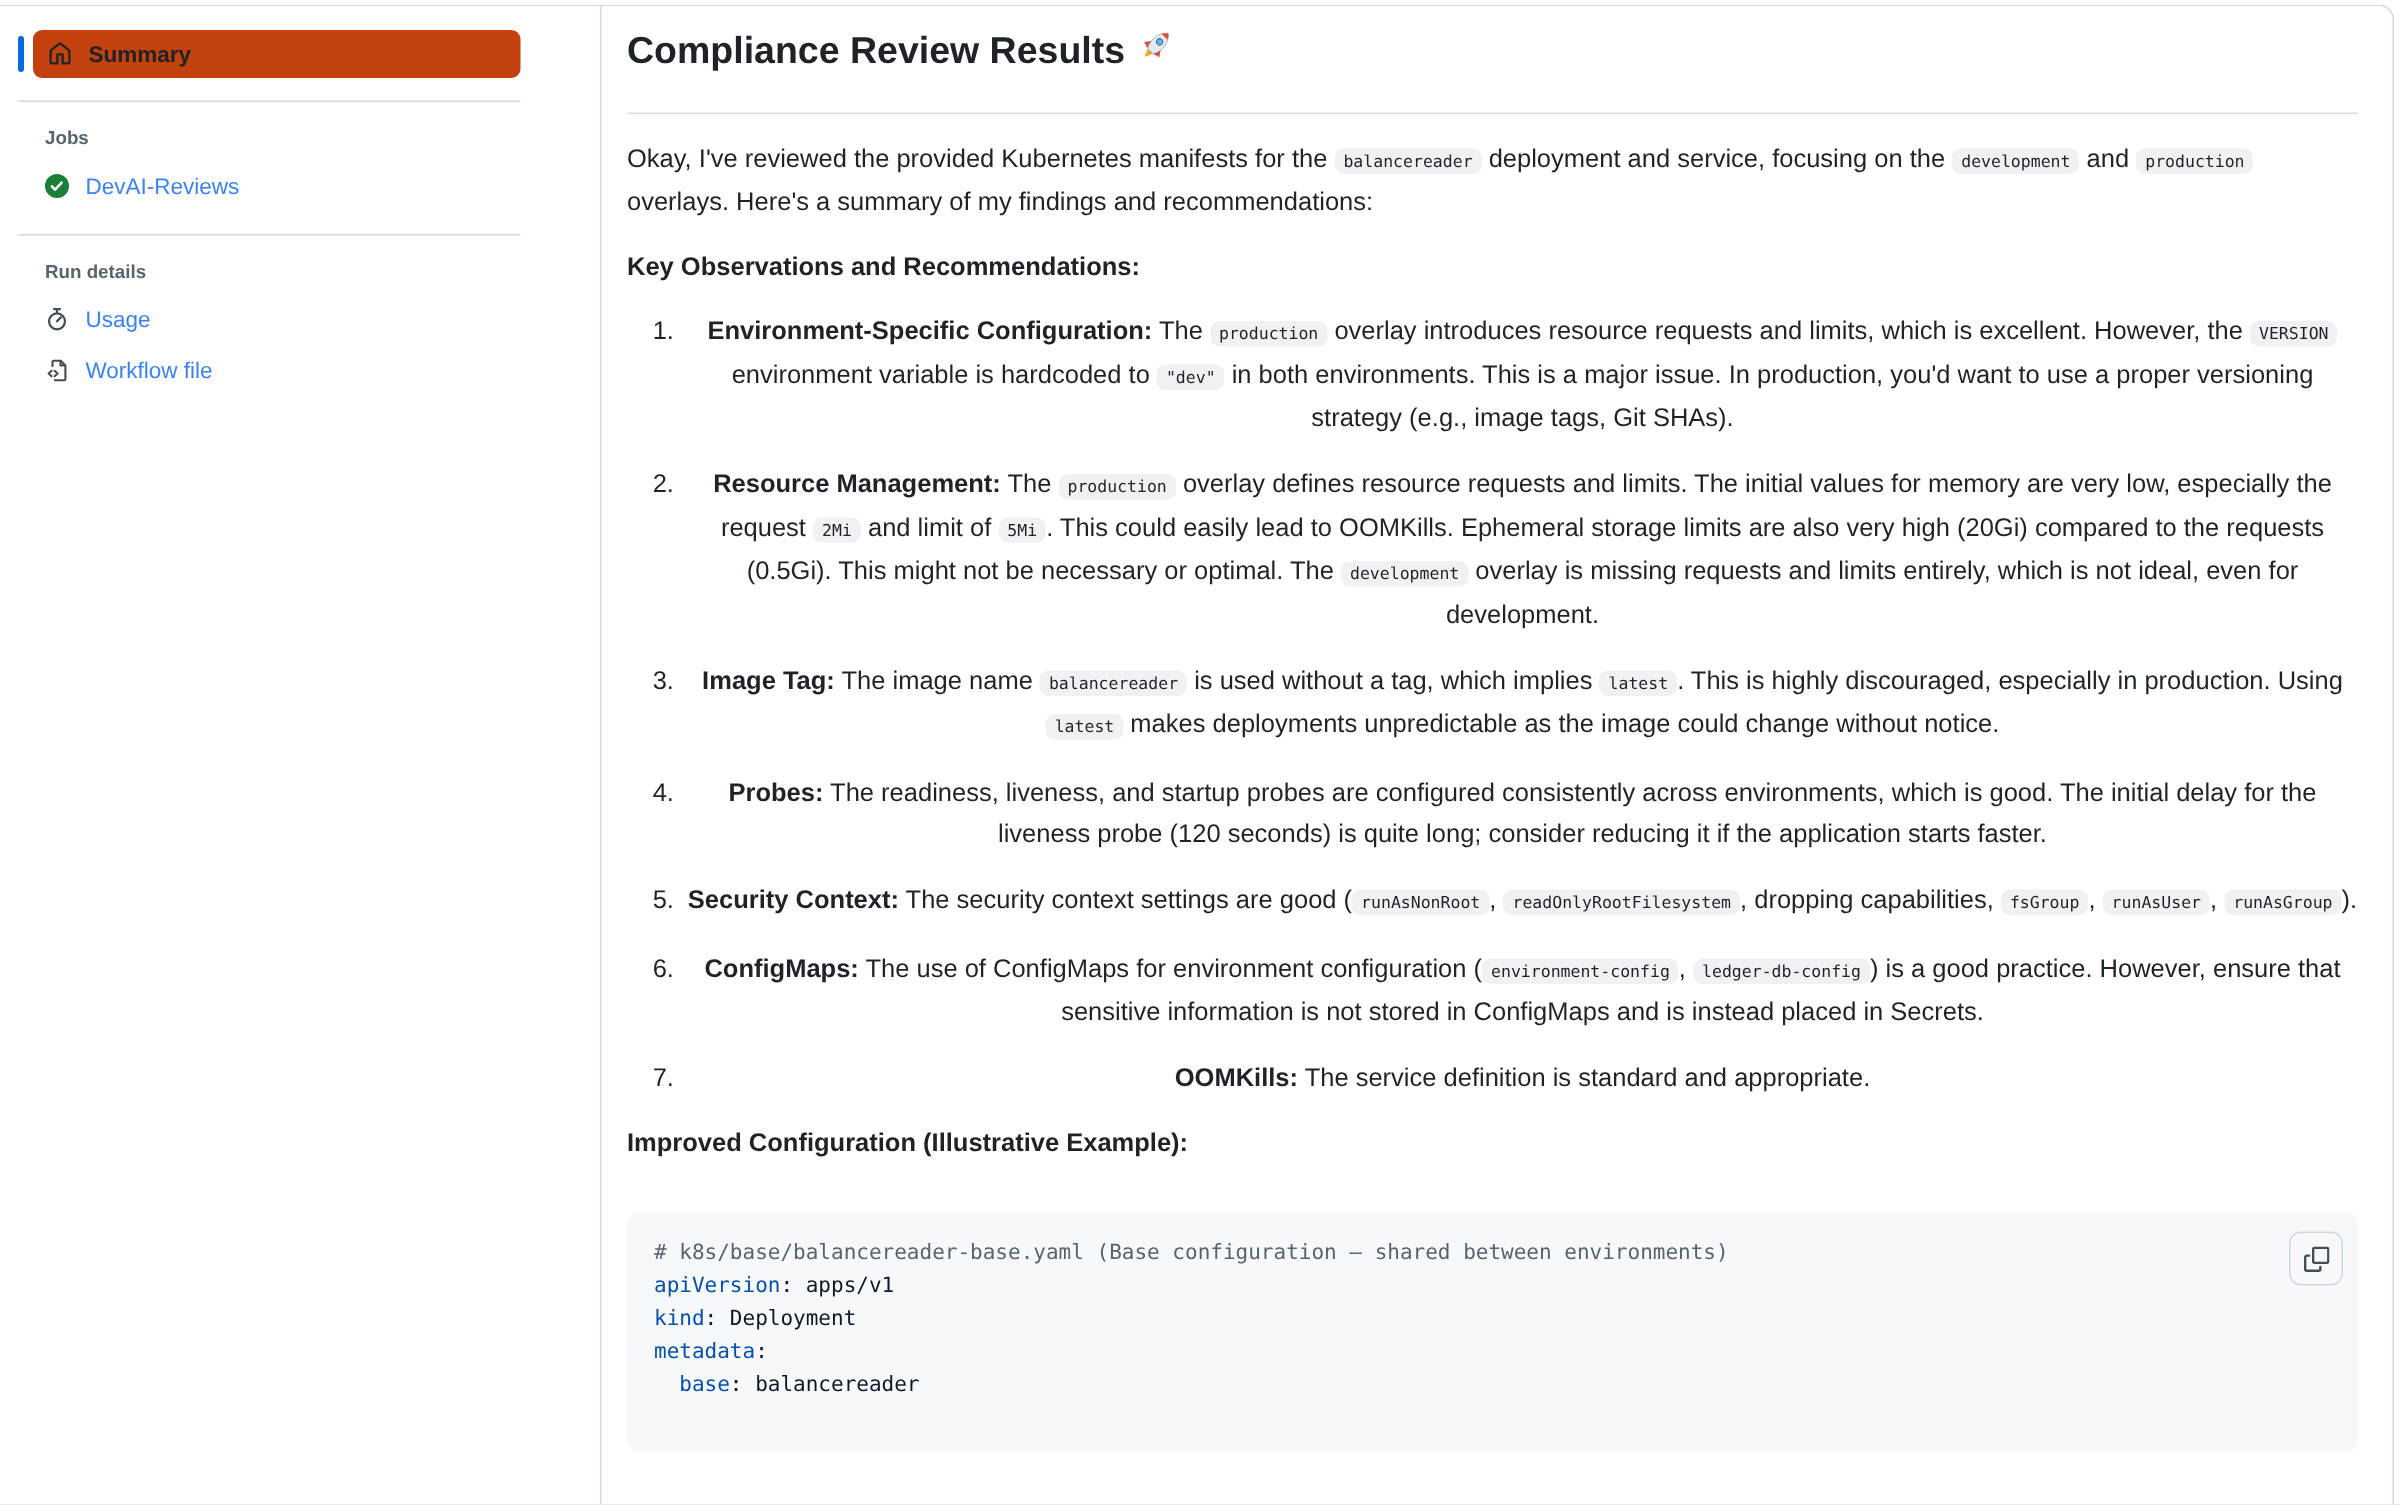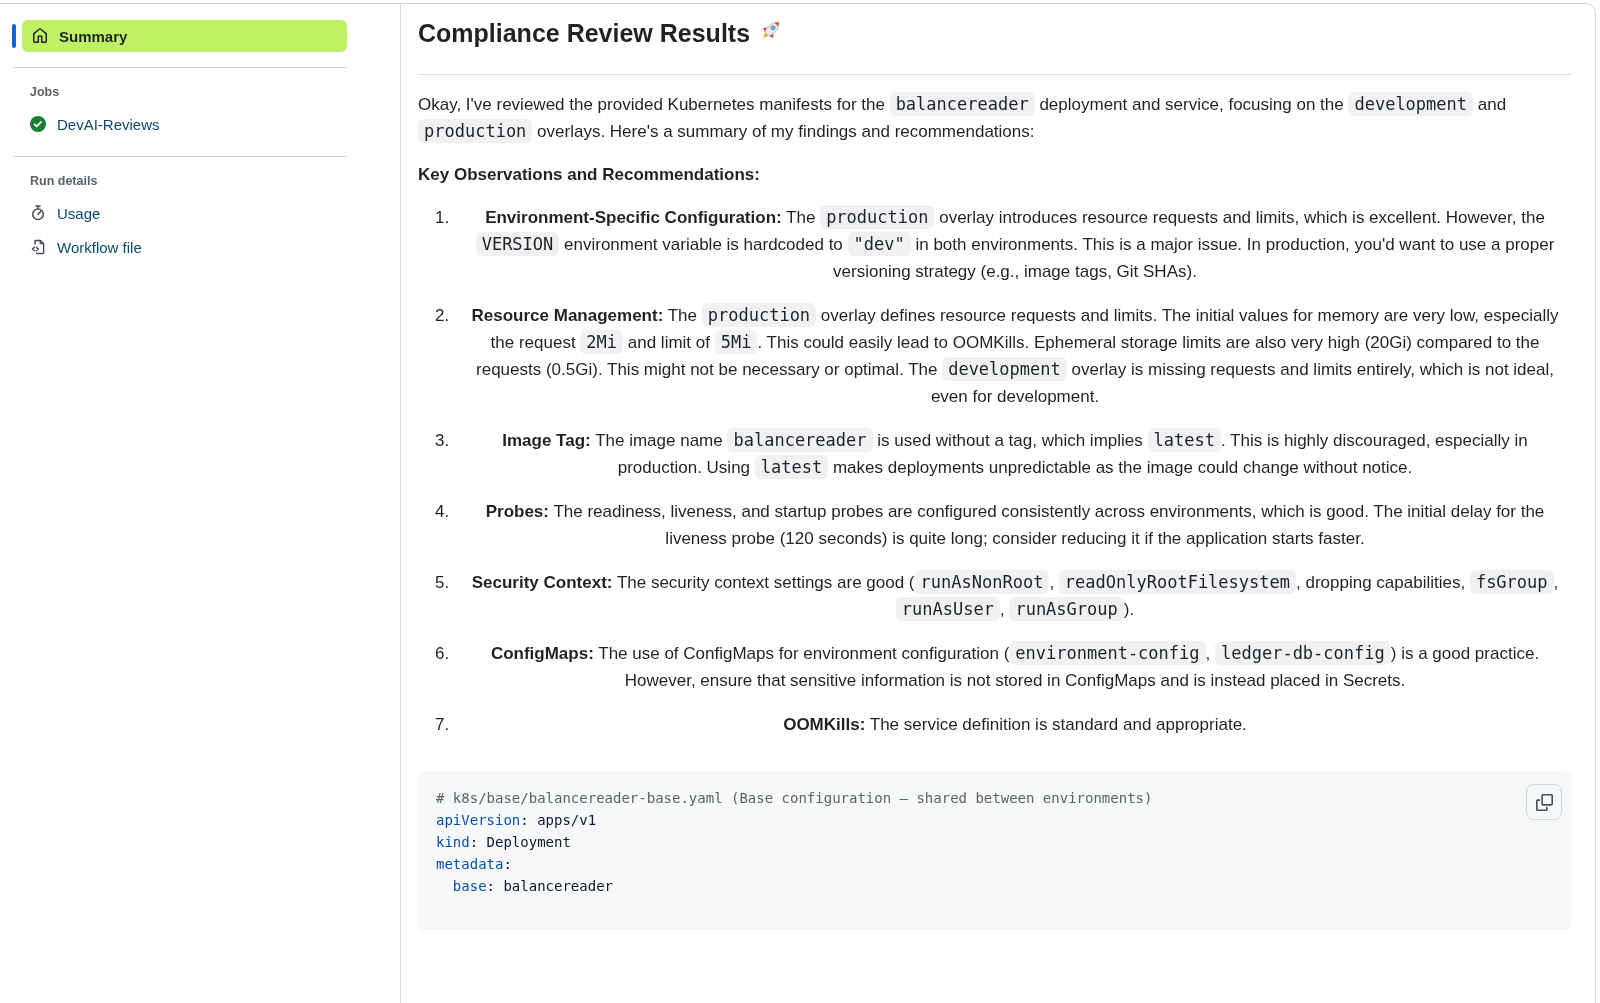--- a/index.html
+++ b/index.html
@@ -19,32 +19,32 @@
   
   .sidebar {
     position:absolute; top:4px; left:0; width:401px; height:999px;
     border-right:1px solid #d1d9e0; padding:16px 0 0 12px;
   }
   .nav-wrap { position:relative; margin-left:10px; width:325px; }
   .nav-item {
     display:flex; align-items:center; gap:11px; height:32px; padding:0 10px;
     border-radius:6px; font-size:15px; cursor:pointer; color:#1f2328;
   }
-  .nav-item.selected { background:#bef264; font-weight:700; }
+  .nav-item.selected { background:#c2410c; font-weight:700; }
   .accent-bar {
     position:absolute; left:-10px; top:4px; width:4px; height:24px;
     border-radius:2px; background:#0969da;
   }
   .side-divider { border:none; border-top:1px solid #d1d9e0; width:335px; margin:15px 0 0 0; }
   .section-header {
     margin:17px 0 0 18px; font-size:12.5px; font-weight:700; color:#59636e;
   }
   .side-row {
     display:flex; align-items:center; gap:11px; margin-left:18px;
-    height:34px; font-size:15px; color:#0c4a6e; cursor:pointer; width:300px;
+    height:34px; font-size:15px; color:#3b82f6; cursor:pointer; width:300px;
   }
   .side-row.first { margin-top:8px; }
   .icon16 { width:16px; height:16px; flex:none; display:block; }
   .icon-muted { color:#454c54; }
   .icon-dark { color:#1f2328; }
 
   
   .main {
     position:absolute; top:4px; left:402px; width:1194px; height:999px;
     padding:13px 24px 0 16px; overflow:hidden;
@@ -57,21 +57,21 @@
   .md p { margin:16px 0 0 0; font-size:17px; line-height:27px; }
   .md .bold-para { font-weight:700; }
   .md strong { font-weight:700; }
   .md ol {
     margin:16px 0 0 0; padding-left:36px; font-size:17px; line-height:27px;
   }
   .md ol li { margin-bottom:17px; padding-left:4px;text-align:center; }
   .md ol li:last-child { margin-bottom:0; }
   code.inline-code {
     font-family:"DejaVu Sans Mono","Liberation Mono",monospace;
-    font-size:17px; background:#eff1f3; color:#1f2328;
+    font-size:11px; background:#eff1f3; color:#1f2328;
     padding:2px 6px; border-radius:6px; white-space:nowrap;
   }
   .code-block {
     position:relative; margin-top:33px; background:#f6f8fa; border-radius:8px;
     padding:16px 56px 16px 18px; height:160px;
     font-family:"DejaVu Sans Mono","Liberation Mono",monospace;
     font-size:14px; line-height:22px; color:#1f2328;
   }
   .code-line { white-space:pre; }
   .tok-comment { color:#59636e; }
@@ -156,20 +156,21 @@
     <p class="bold-para">Key Observations and Recommendations:</p>
     <ol>
         <li><strong>Environment-Specific Configuration:</strong><span> The </span><code class="inline-code">production</code><span> overlay introduces resource requests and limits, which is excellent. However, the </span><code class="inline-code">VERSION</code><span> environment variable is hardcoded to </span><code class="inline-code">"dev"</code><span> in both environments. This is a major issue. In production, you'd want to use a proper versioning strategy (e.g., image tags, Git SHAs).</span></li>
         <li><strong>Resource Management:</strong><span> The </span><code class="inline-code">production</code><span> overlay defines resource requests and limits. The initial values for memory are very low, especially the request </span><code class="inline-code">2Mi</code><span> and limit of </span><code class="inline-code">5Mi</code><span>. This could easily lead to OOMKills. Ephemeral storage limits are also very high (20Gi) compared to the requests (0.5Gi). This might not be necessary or optimal. The </span><code class="inline-code">development</code><span> overlay is missing requests and limits entirely, which is not ideal, even for development.</span></li>
         <li><strong>Image Tag:</strong><span> The image name </span><code class="inline-code">balancereader</code><span> is used without a tag, which implies </span><code class="inline-code">latest</code><span>. This is highly discouraged, especially in production. Using </span><code class="inline-code">latest</code><span> makes deployments unpredictable as the image could change without notice.</span></li>
         <li><strong>Probes:</strong><span> The readiness, liveness, and startup probes are configured consistently across environments, which is good. The initial delay for the liveness probe (120 seconds) is quite long; consider reducing it if the application starts faster.</span></li>
         <li><strong>Security Context:</strong><span> The security context settings are good (</span><code class="inline-code">runAsNonRoot</code><span>, </span><code class="inline-code">readOnlyRootFilesystem</code><span>, dropping capabilities, </span><code class="inline-code">fsGroup</code><span>, </span><code class="inline-code">runAsUser</code><span>, </span><code class="inline-code">runAsGroup</code><span>).</span></li>
         <li><strong>ConfigMaps:</strong><span> The use of ConfigMaps for environment configuration (</span><code class="inline-code">environment-config</code><span>, </span><code class="inline-code">ledger-db-config</code><span>) is a good practice. However, ensure that sensitive information is not stored in ConfigMaps and is instead placed in Secrets.</span></li>
         <li><strong>OOMKills:</strong><span> The service definition is standard and appropriate.</span></li>
       </ol>
+    <p class="bold-para">Improved Configuration (Illustrative Example):</p>
 
     <div class="code-block">
       <div>
           <div class="code-line"><span class="tok-comment"># k8s/base/balancereader-base.yaml (Base configuration — shared between environments)</span></div>
           <div class="code-line"><span class="tok-key">apiVersion</span><span class="tok-plain">: apps/v1</span></div>
           <div class="code-line"><span class="tok-key">kind</span><span class="tok-plain">: Deployment</span></div>
           <div class="code-line"><span class="tok-key">metadata</span><span class="tok-plain">:</span></div>
           <div class="code-line"><span class="tok-plain">  </span><span class="tok-key">base</span><span class="tok-plain">: balancereader</span></div>
         </div>
       <button class="copy-button" type="button">

